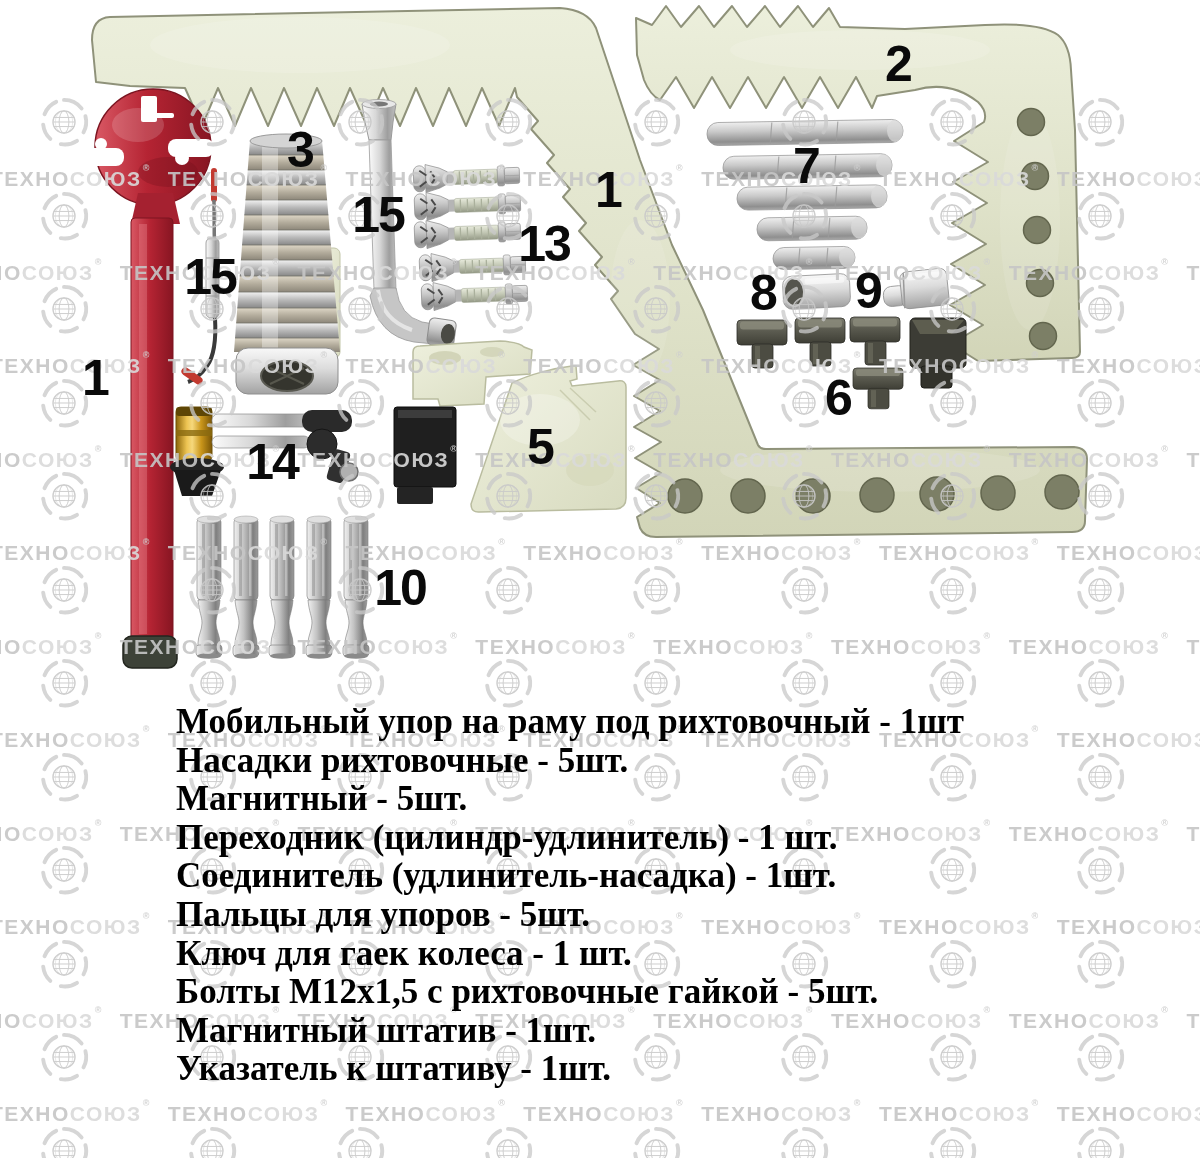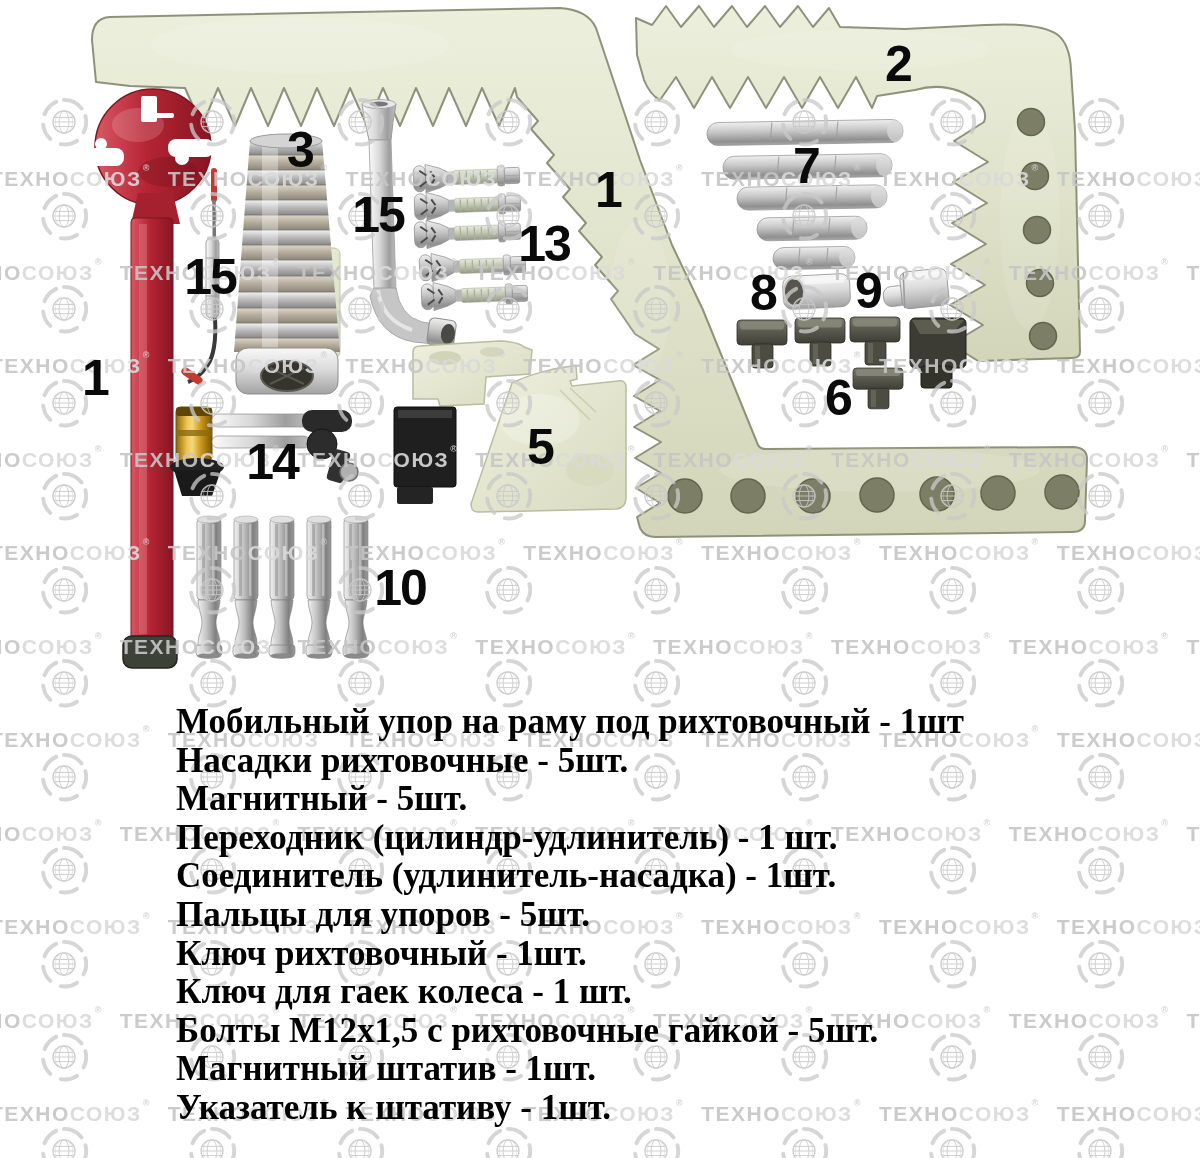--- a/index.html
+++ b/index.html
@@ -1607,19 +1607,18 @@
     <div class="callout" style="left:210px;top:277px">15</div>
   </div>
 
   <div id="parts-list">
     <div>Мобильный упор на раму под рихтовочный - 1шт</div>
     <div>Насадки рихтовочные - 5шт.</div>
     <div>Магнитный - 5шт.</div>
     <div>Переходник (цилиндр-удлинитель) - 1 шт.</div>
     <div>Соединитель (удлинитель-насадка) - 1шт.</div>
     <div>Пальцы для упоров - 5шт.</div>
-    <div>Ключ рихтовочный - 1шт.</div>
     <div>Ключ для гаек колеса - 1 шт.</div>
     <div>Болты М12х1,5 с рихтовочные гайкой - 5шт.</div>
     <div>Магнитный штатив - 1шт.</div>
     <div>Указатель к штативу - 1шт.</div>
   </div>
 </div>
 
 </body></html>

